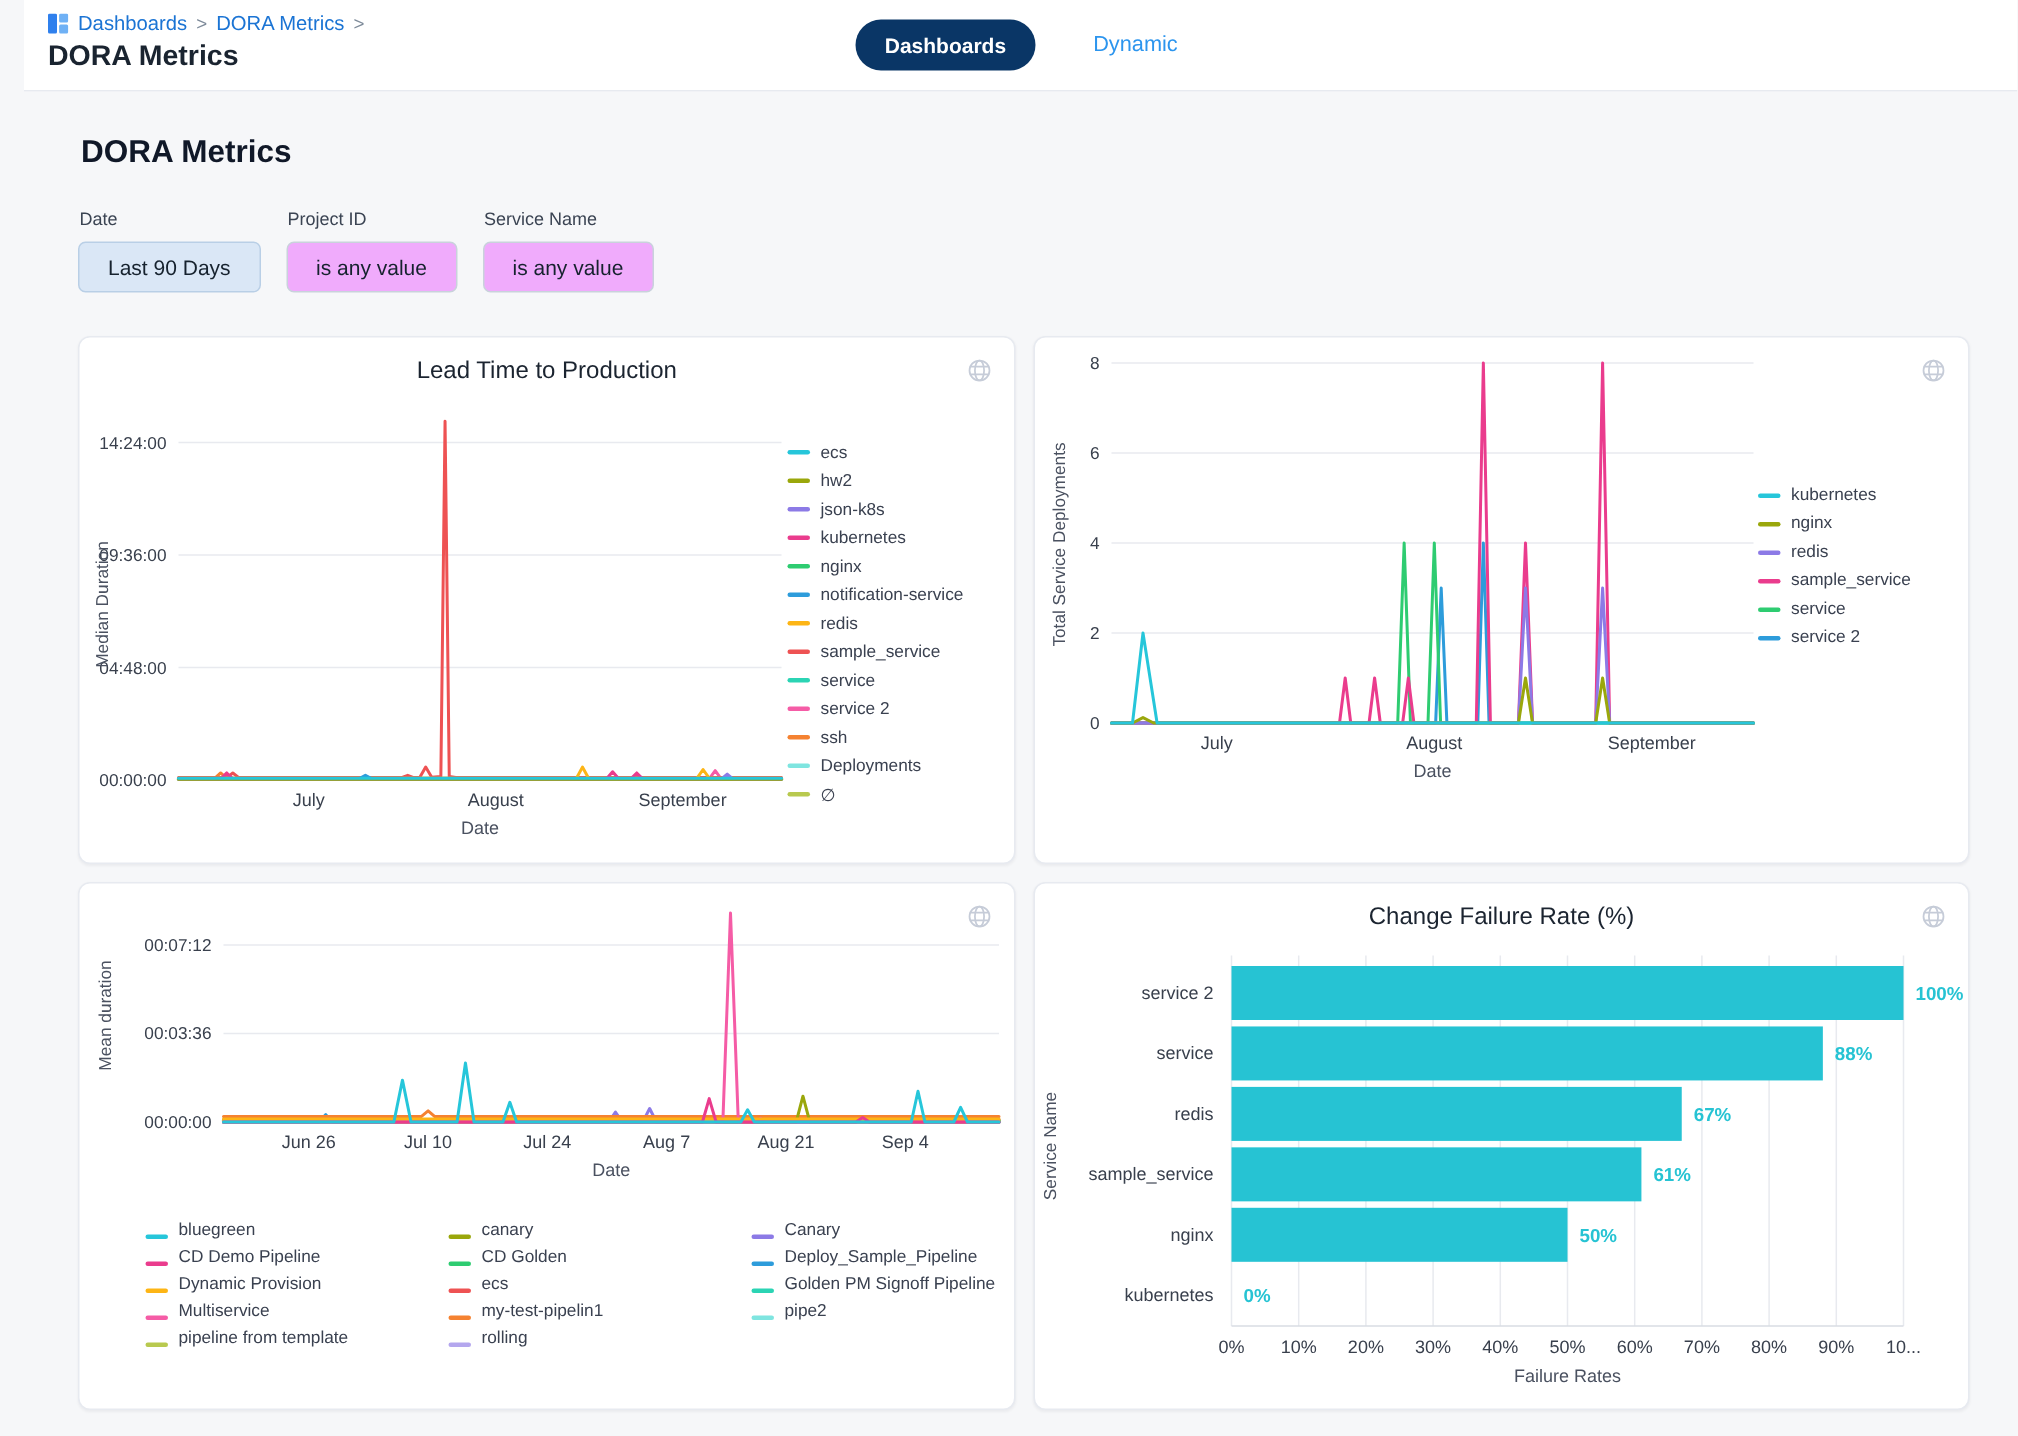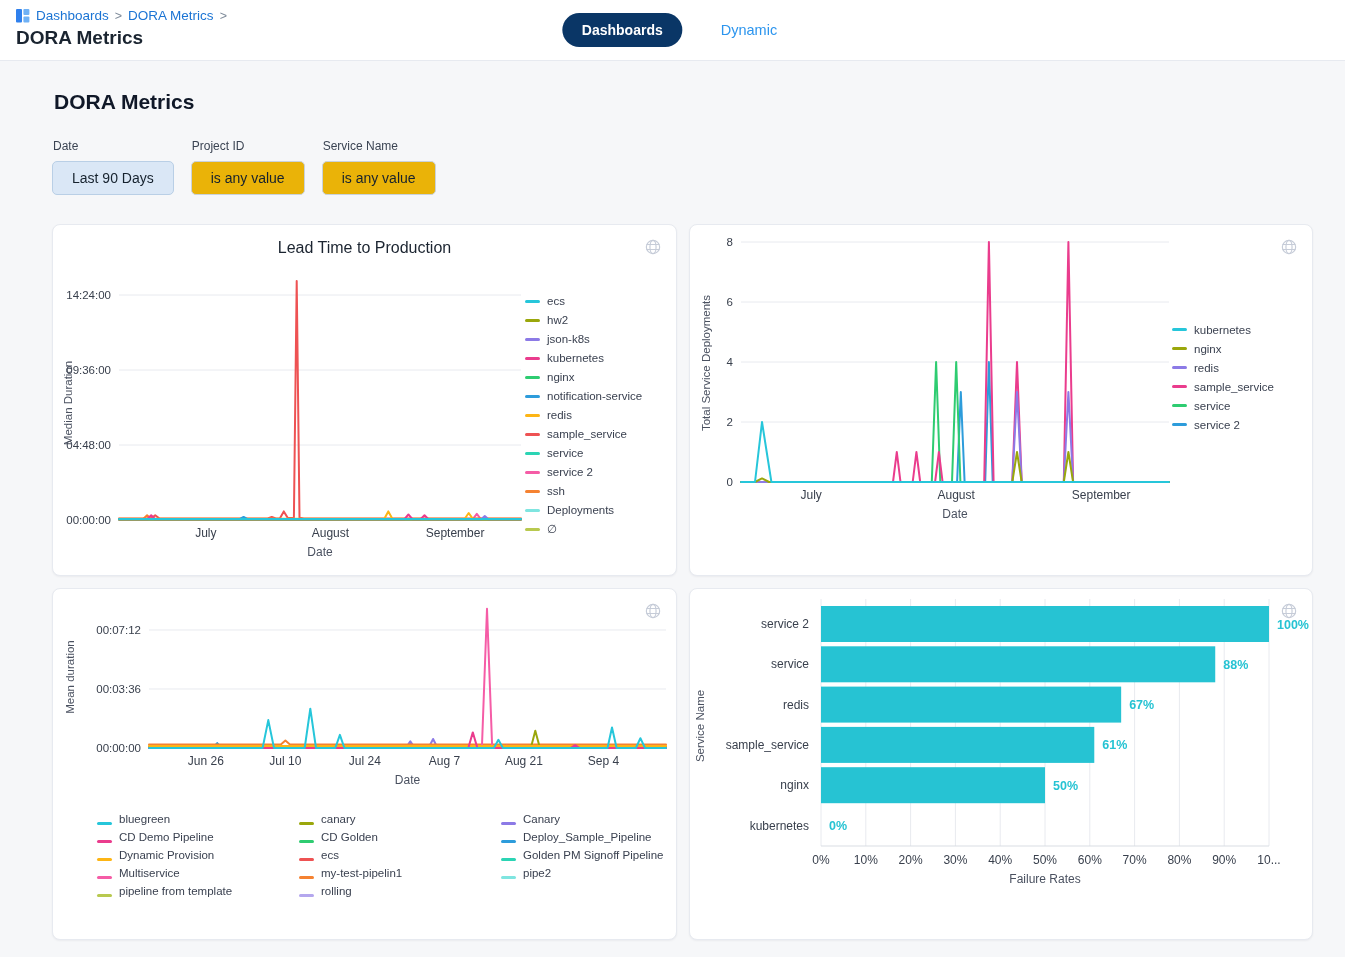--- a/index.html
+++ b/index.html
@@ -6,41 +6,41 @@
   html,body { margin:0; padding:0; }
   body {
     width:1345px; height:957px; overflow:hidden;
     background:#F6F7F9;
     font-family:"Liberation Sans", sans-serif;
     color:#1F2633;
   }
   
   .app-header {
     position:relative; height:61px; background:#FFFFFF;
-    border-bottom:1px solid #E7EAF0; padding:8px 0 0 16px;
+    border-bottom:1px solid #E7EAF0; padding:8px 0 0 16px;margin-left:16px;
   }
   .breadcrumb { display:flex; align-items:center; gap:6px; font-size:13.5px; }
   .breadcrumb a { color:#1B74D4; text-decoration:none; cursor:pointer; }
   .breadcrumb .sep { color:#7D8A99; font-size:12.5px; }
   .grid-icon { width:14px; height:14px; display:inline-block; }
   .header-title { margin:4px 0 0 0; font-size:19px; font-weight:bold; color:#1A2430; }
   .tabs { position:absolute; top:13px; left:50%; transform:translateX(-50%);
           display:flex; align-items:center; gap:32px; }
   .tab-pill { background:#0A3666; color:#fff; font-size:14px; font-weight:bold;
               padding:9px 20px; border-radius:22px; border:none; cursor:pointer; }
   .tab-link { color:#2C95EE; font-size:14.5px; cursor:pointer; background:none; border:none; }
 
   
   .content { padding:0 32px 0 52px; }
   .content-title { margin:29px 0 0 2px; font-size:21px; font-weight:bold; color:#101828; }
   .filters { display:flex; gap:17px; margin-top:25px; }
   .filter-group { display:flex; flex-direction:column; }
   .filter-label { font-size:12px; color:#3B4453; margin:0 0 8px 1px; }
   .filter-btn { height:34px; padding:0 19px; border-radius:5px; font-size:14px;
-                color:#16222E; background:#eab308; border:1px solid #C9D2DC; cursor:pointer; }
+                color:#16222E; background:#f0abfc; border:1px solid #C9D2DC; cursor:pointer; }
   .filter-btn.active { background:#DAE7F6; border-color:#B9CFE6; }
 
   .cards-grid { display:grid; grid-template-columns:625px 624px; gap:12px; margin-top:29px; }
   .card { position:relative; height:352px; background:#fff; border:1px solid #E7EAF0;
           border-radius:8px; box-shadow:0 1px 2px rgba(16,24,40,.05); overflow:hidden; }
   .card-header { height:38px; padding-top:14px; text-align:center; }
   .card-title { margin:0; font-size:16px; font-weight:normal; color:#1B2430; }
   .globe { position:absolute; top:13px; right:14px; width:18px; height:18px; }
 
   .chart-row { display:flex; }
@@ -346,20 +346,23 @@
             <span>Golden PM Signoff Pipeline</span>
           </div>
           <div class="legend-item">
             <span class="swatch" style="background: rgb(127, 229, 224);"></span>
             <span>pipe2</span>
           </div>
         </div>
     </div>
 
     <div class="card">
+      <div class="card-header">
+        <h3 class="card-title">Change Failure Rate (%)</h3>
+      </div>
       <svg class="globe" viewBox="0 0 20 20" fill="none" stroke="#C6CCD8" stroke-width="1.3">
         <circle cx="10" cy="10" r="7.4"></circle>
           <ellipse cx="10" cy="10" rx="3.4" ry="7.4"></ellipse>
         <line x1="2.8" y1="7.2" x2="17.2" y2="7.2"></line>
           <line x1="2.8" y1="12.8" x2="17.2" y2="12.8"></line>
       </svg>
       <div class="svg-wrap" id="chart-cfr"><svg viewBox="0 0 620 300" width="620" height="300">
             <line x1="131" x2="131" y1="10" y2="257" stroke="#E8EAEF" stroke-width="1"></line>
             <text x="131" y="275" text-anchor="middle" fill="#39404D" font-size="12">0%</text>
             <line x1="175.8" x2="175.8" y1="10" y2="257" stroke="#E8EAEF" stroke-width="1"></line>

